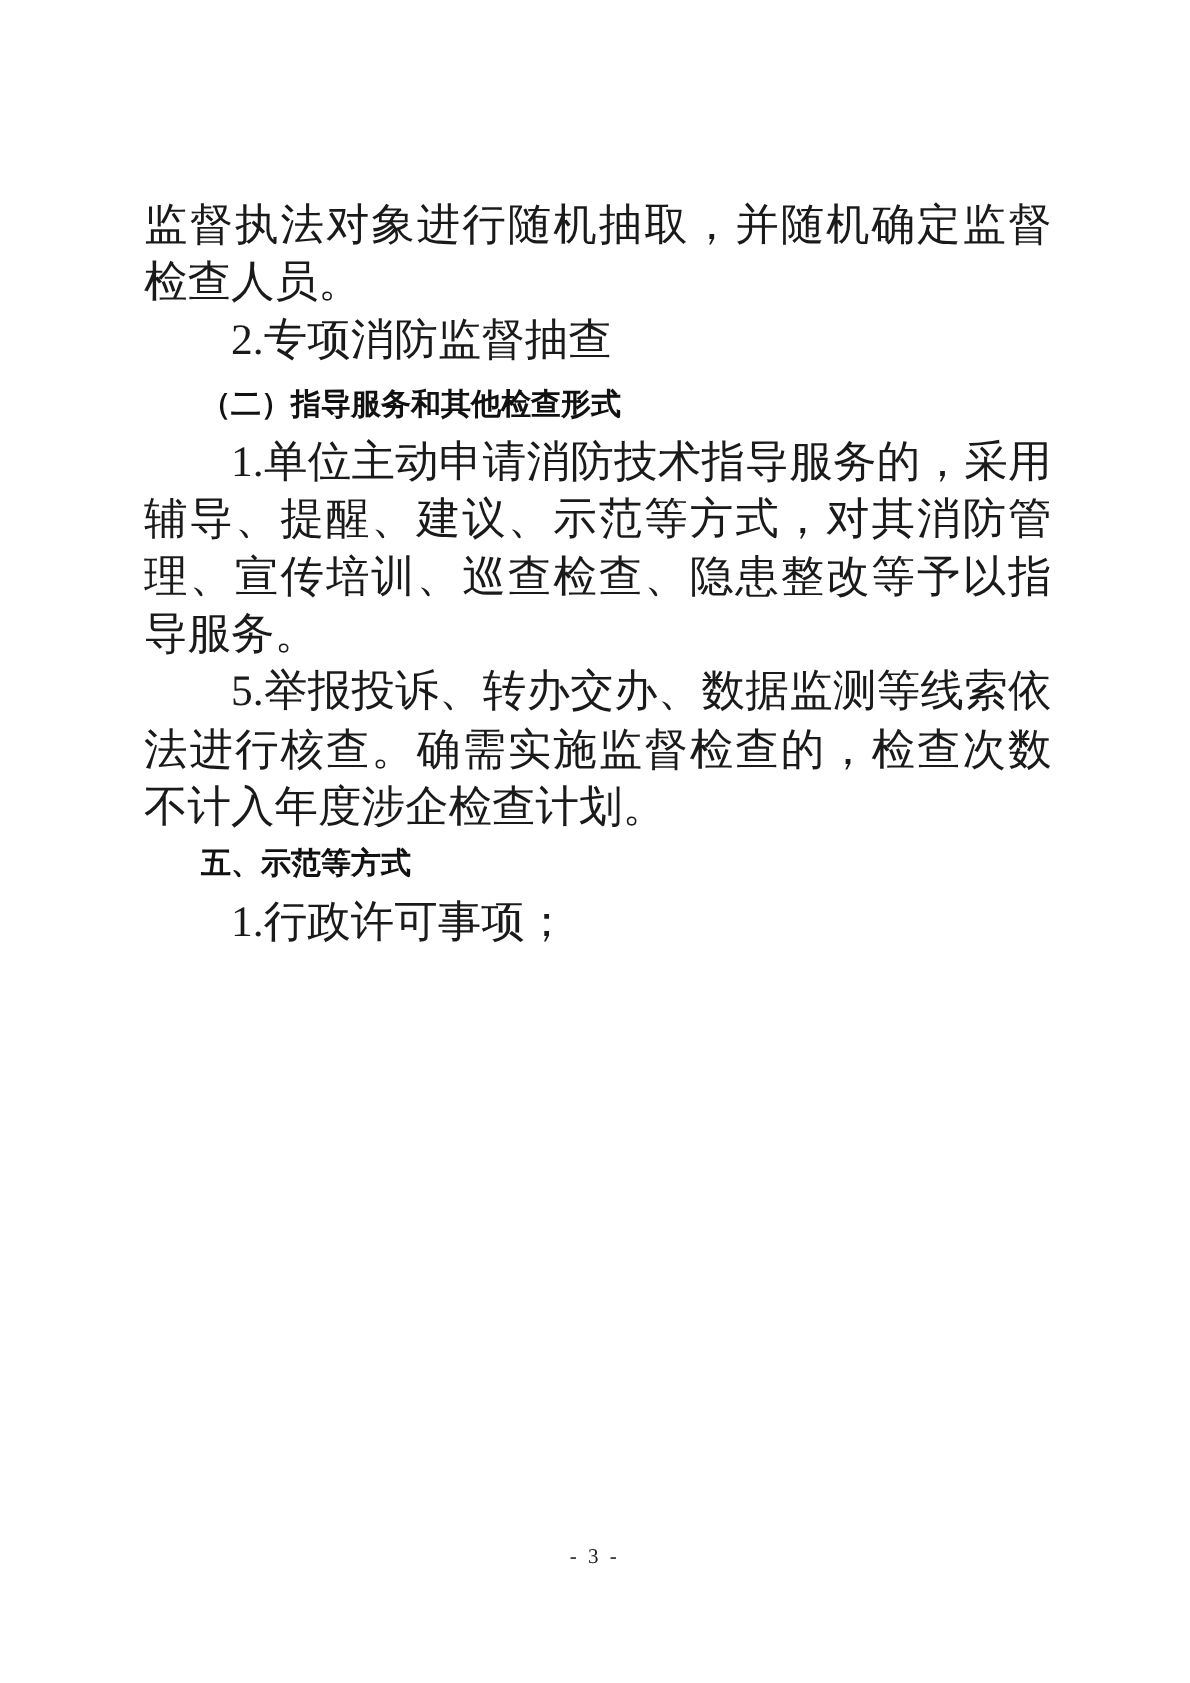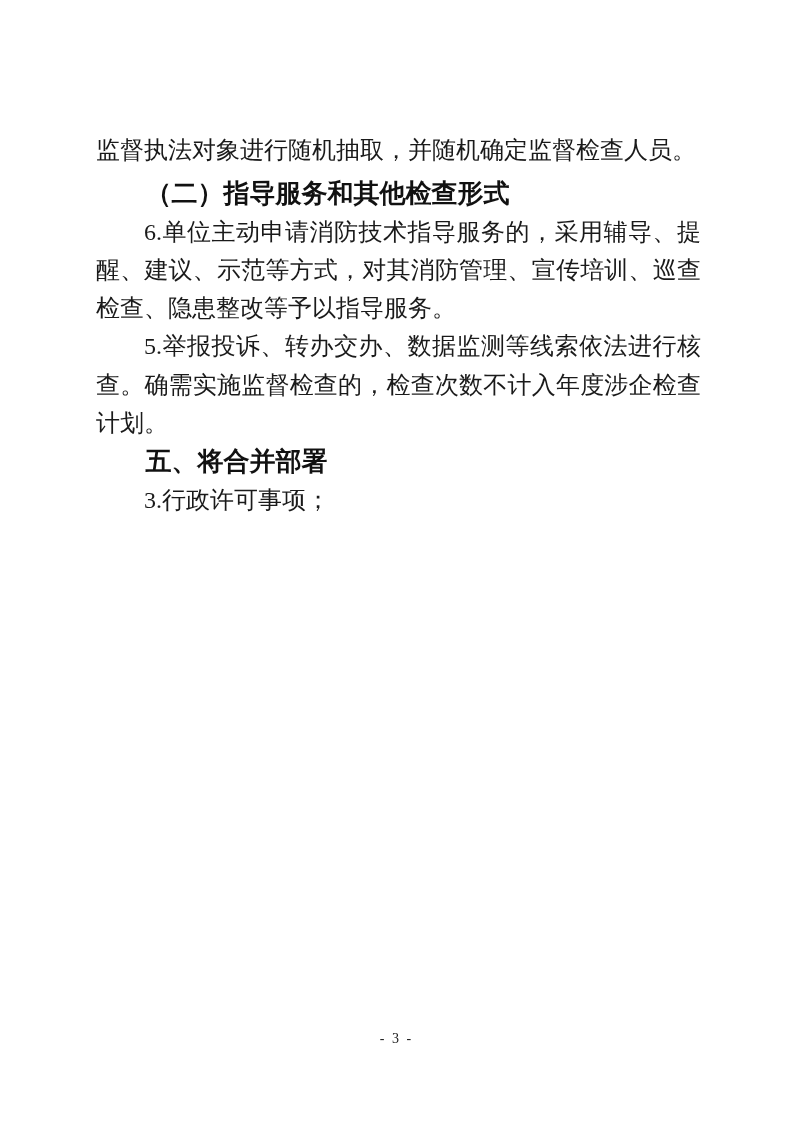--- a/index.html
+++ b/index.html
@@ -17,34 +17,34 @@
     font-family: "Liberation Serif", "DejaVu Serif", serif;
   }
   .content {
     position: absolute;
     left: 96px;
     top: 131px;
     width: 605px;
   }
   .para {
     margin: 0;
-    font-size: 24px;
+    font-size: 29px;
     line-height: 38.3px;
     text-align: justify;
     text-indent: 2em;
     word-break: break-all;
   }
   .para.no-indent {
     text-indent: 0;
   }
   .heading {
     margin: 0;
     font-family: "Liberation Sans", "DejaVu Sans", sans-serif;
     font-weight: 700;
-    font-size: 26px;
+    font-size: 20px;
     line-height: 38.3px;
     text-indent: 1.9em;
     color: #111111;
   }
   .heading.sub {
     margin-top: 5px;
   }
   .page-footer {
     position: absolute;
     top: 1030px;
@@ -57,21 +57,22 @@
     color: #1a1a1a;
     font-family: "Liberation Serif", "DejaVu Serif", serif;
   }
 </style>
 </head>
 <body>
 
 <div class="page">
   <div class="content">
     <p class="para no-indent">监督执法对象进行随机抽取，并随机确定监督检查人员。</p>
+    <p class="para">2.专项消防监督抽查</p>
     <h3 class="heading sub">（二）指导服务和其他检查形式</h3>
-    <p class="para">6.单位主动申请消防技术指导服务的，采用辅导、提醒、建议、示范等方式，对其消防管理、宣传培训、巡查检查、隐患整改等予以指导服务。</p>
+    <p class="para">1.单位主动申请消防技术指导服务的，采用辅导、提醒、建议、示范等方式，对其消防管理、宣传培训、巡查检查、隐患整改等予以指导服务。</p>
     <p class="para">5.举报投诉、转办交办、数据监测等线索依法进行核查。确需实施监督检查的，检查次数不计入年度涉企检查计划。</p>
-    <h2 class="heading">五、将合并部署</h2>
-    <p class="para">3.行政许可事项；</p>
+    <h2 class="heading">五、示范等方式</h2>
+    <p class="para">1.行政许可事项；</p>
   </div>
 
   <div class="page-footer">- 3 -</div>
 </div>
 
 </body></html>

